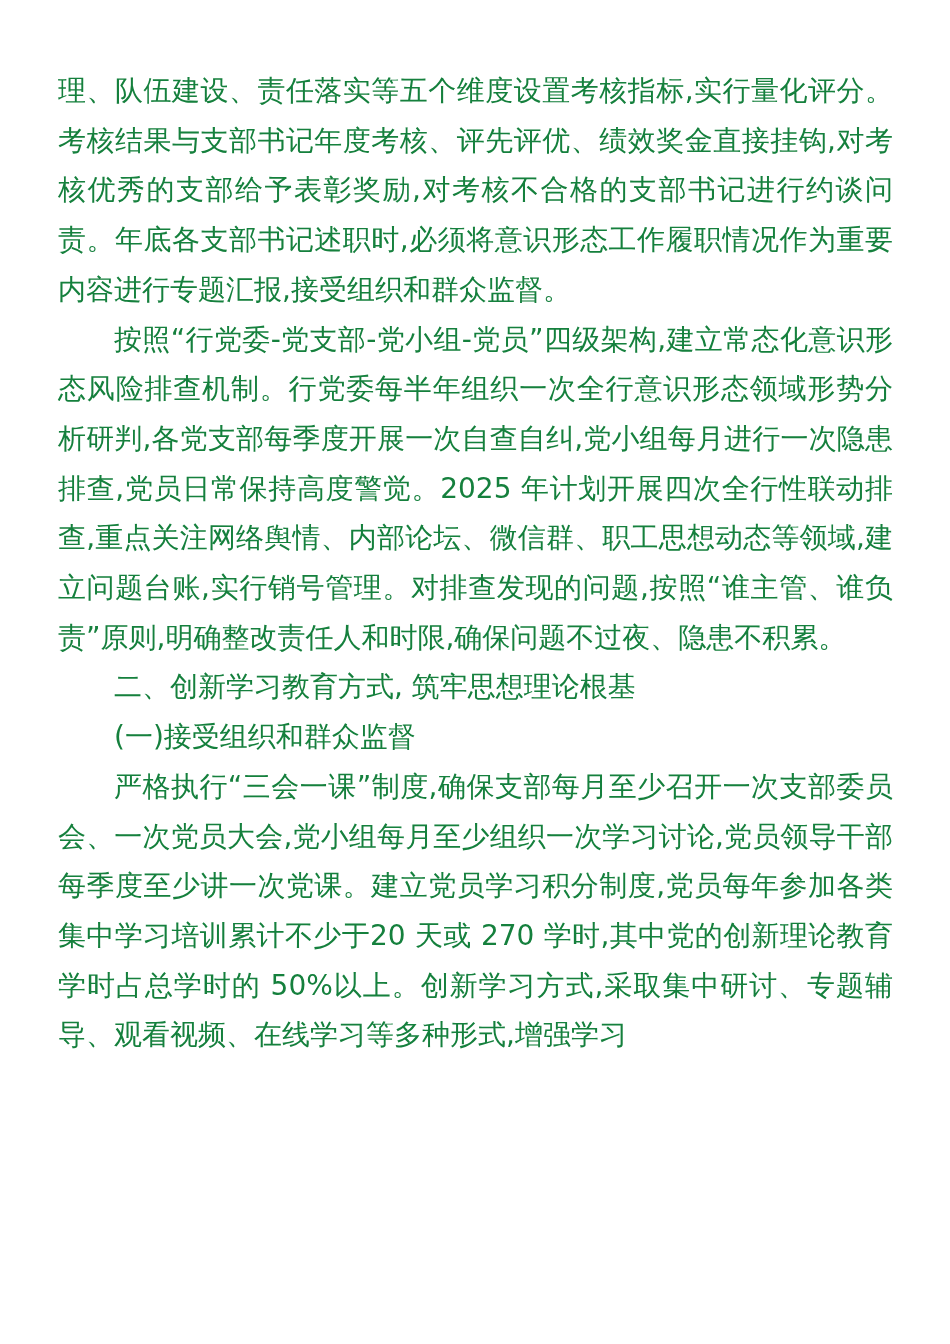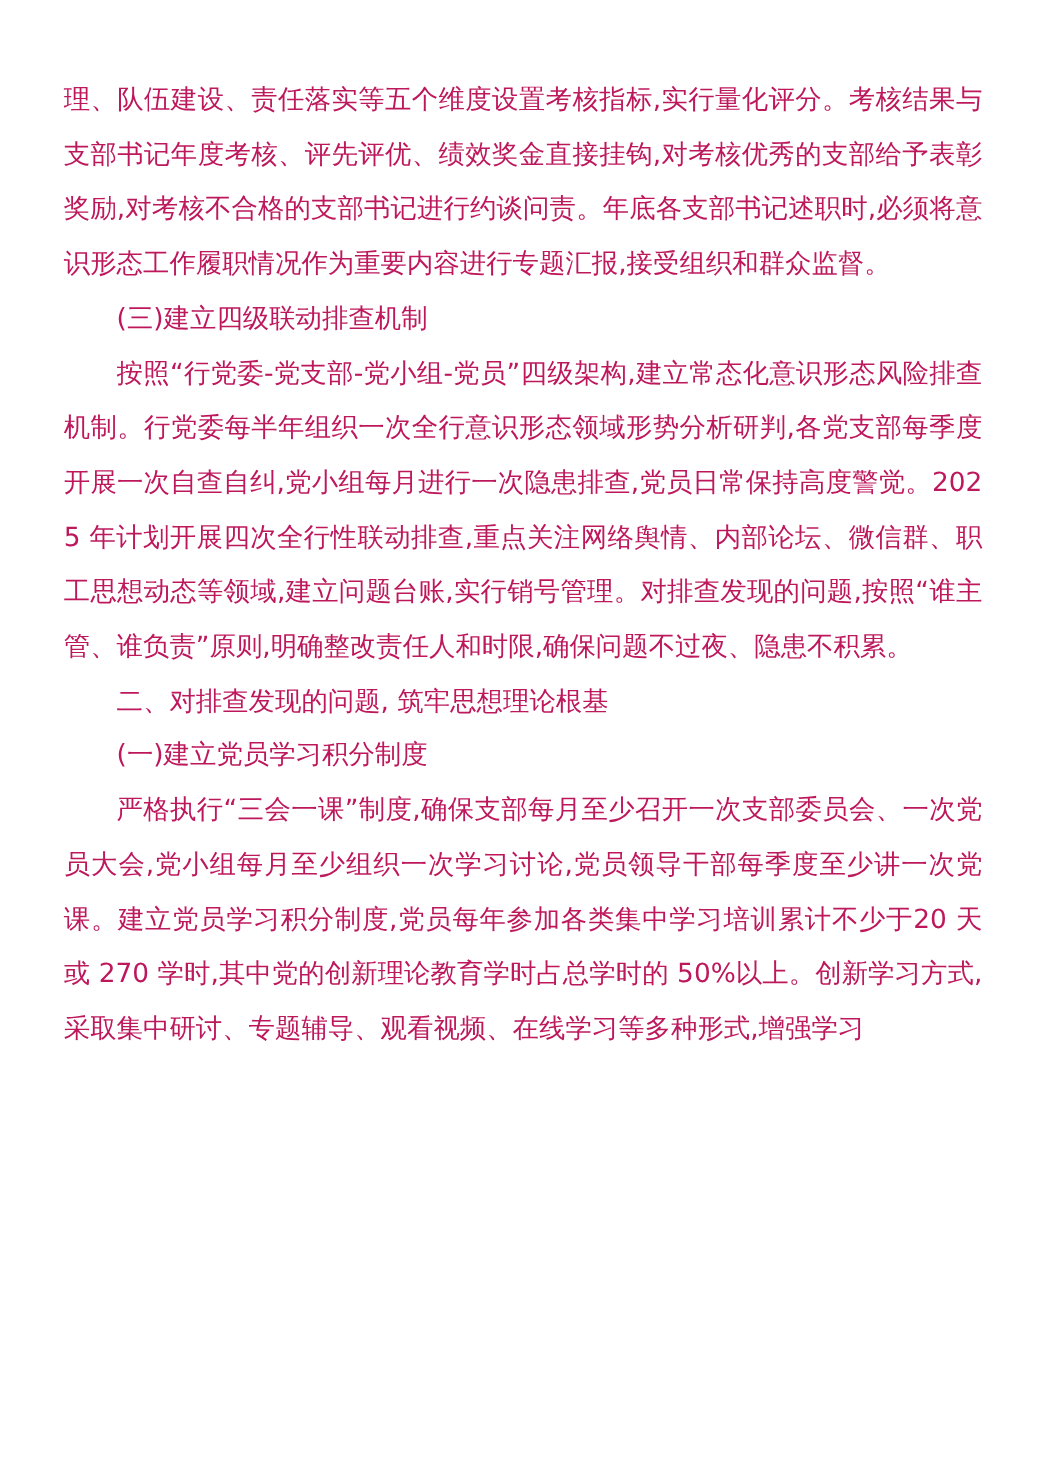--- a/index.html
+++ b/index.html
@@ -11,23 +11,23 @@
     width: 950px;
     height: 1344px;
     overflow: hidden;
     position: relative;
   }
   .page {
     position: absolute;
     left: 58px;
     top: 66px;
     width: 835px;
-    color: #be185d;
+    color: #15803d;
     font-family: "DejaVu Sans", "Liberation Sans", sans-serif;
-    font-size: 24px;
+    font-size: 28px;
     line-height: 49.7px;
     letter-spacing: 0px;
   }
   .para {
     margin: 0;
     text-align: justify;
     text-align-last: left;
     word-break: break-all;
   }
   .indent {
@@ -36,18 +36,17 @@
   .heading {
     margin: 0;
     text-indent: 2em;
   }
 </style>
 </head>
 <body>
 
 <div class="page">
   <p class="para">理、队伍建设、责任落实等五个维度设置考核指标,实行量化评分。考核结果与支部书记年度考核、评先评优、绩效奖金直接挂钩,对考核优秀的支部给予表彰奖励,对考核不合格的支部书记进行约谈问责。年底各支部书记述职时,必须将意识形态工作履职情况作为重要内容进行专题汇报,接受组织和群众监督。</p>
-  <p class="heading">(三)建立四级联动排查机制</p>
   <p class="para indent">按照“行党委-党支部-党小组-党员”四级架构,建立常态化意识形态风险排查机制。行党委每半年组织一次全行意识形态领域形势分析研判,各党支部每季度开展一次自查自纠,党小组每月进行一次隐患排查,党员日常保持高度警觉。2025 年计划开展四次全行性联动排查,重点关注网络舆情、内部论坛、微信群、职工思想动态等领域,建立问题台账,实行销号管理。对排查发现的问题,按照“谁主管、谁负责”原则,明确整改责任人和时限,确保问题不过夜、隐患不积累。</p>
-  <p class="heading">二、对排查发现的问题, 筑牢思想理论根基</p>
-  <p class="heading">(一)建立党员学习积分制度</p>
+  <p class="heading">二、创新学习教育方式, 筑牢思想理论根基</p>
+  <p class="heading">(一)接受组织和群众监督</p>
   <p class="para indent">严格执行“三会一课”制度,确保支部每月至少召开一次支部委员会、一次党员大会,党小组每月至少组织一次学习讨论,党员领导干部每季度至少讲一次党课。建立党员学习积分制度,党员每年参加各类集中学习培训累计不少于20 天或 270 学时,其中党的创新理论教育学时占总学时的 50%以上。创新学习方式,采取集中研讨、专题辅导、观看视频、在线学习等多种形式,增强学习</p>
 </div>
 
 </body></html>

